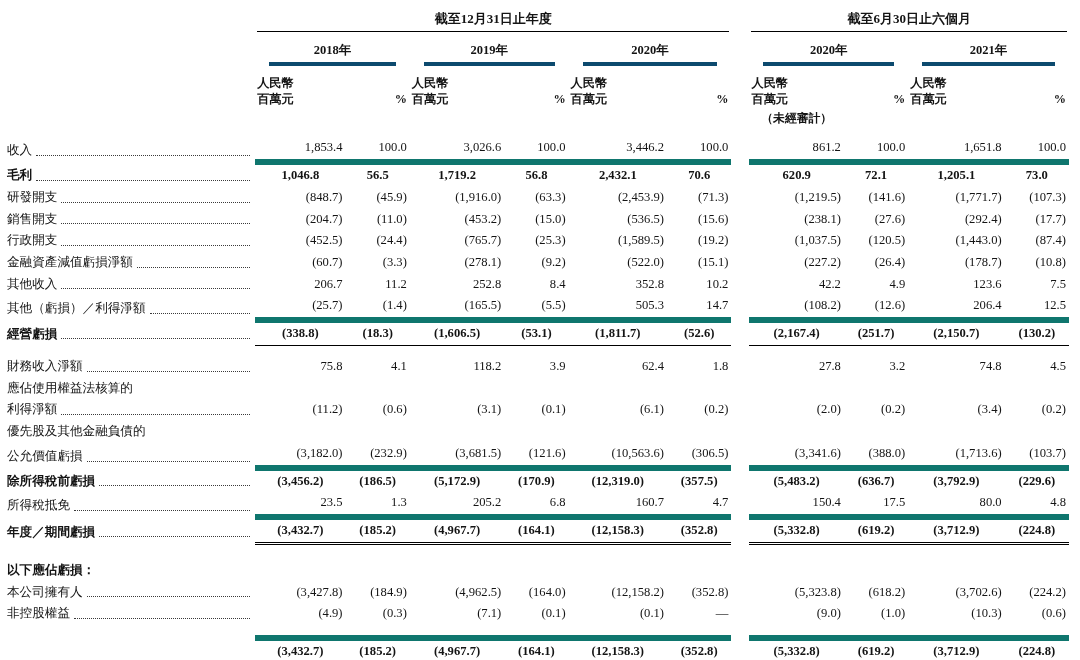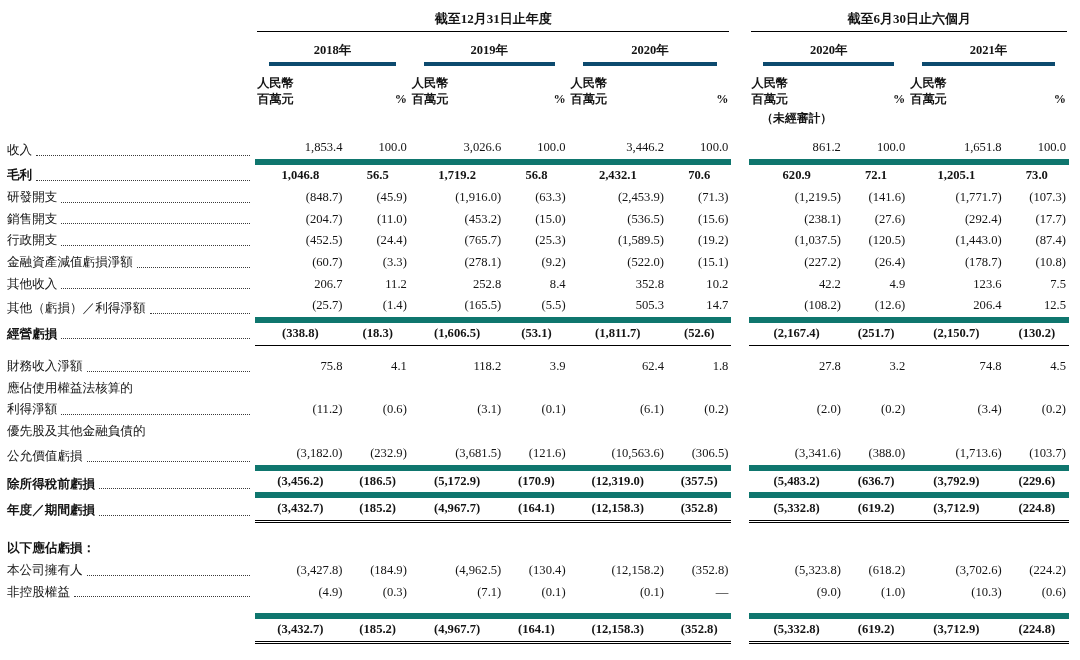--- a/index.html
+++ b/index.html
@@ -388,20 +388,39 @@
           <td class="v">(5,172.9)</td>
           <td class="v">(170.9)</td>
           <td class="v">(12,319.0)</td>
           <td class="v">(357.5)</td>
           <td class="sp"></td>
           <td class="v">(5,483.2)</td>
           <td class="v">(636.7)</td>
           <td class="v">(3,792.9)</td>
           <td class="v">(229.6)</td>
         </tr>
+        <tr class="">
+          <td class="lbl">
+            <div class="lblflex">
+              <span class="txt">所得稅抵免</span>
+              <span class="dots"></span>
+            </div>
+          </td>
+          <td class="v">23.5</td>
+          <td class="v">1.3</td>
+          <td class="v">205.2</td>
+          <td class="v">6.8</td>
+          <td class="v">160.7</td>
+          <td class="v">4.7</td>
+          <td class="sp"></td>
+          <td class="v">150.4</td>
+          <td class="v">17.5</td>
+          <td class="v">80.0</td>
+          <td class="v">4.8</td>
+        </tr>
         <tr class="b lt db">
           <td class="lbl">
             <div class="lblflex">
               <span class="txt">年度／期間虧損</span>
               <span class="dots"></span>
             </div>
           </td>
           <td class="v">(3,432.7)</td>
           <td class="v">(185.2)</td>
           <td class="v">(4,967.7)</td>
@@ -438,21 +457,21 @@
         <tr class="">
           <td class="lbl">
             <div class="lblflex">
               <span class="txt">本公司擁有人</span>
               <span class="dots"></span>
             </div>
           </td>
           <td class="v">(3,427.8)</td>
           <td class="v">(184.9)</td>
           <td class="v">(4,962.5)</td>
-          <td class="v">(130.4)</td>
+          <td class="v">(164.0)</td>
           <td class="v">(12,158.2)</td>
           <td class="v">(352.8)</td>
           <td class="sp"></td>
           <td class="v">(5,323.8)</td>
           <td class="v">(618.2)</td>
           <td class="v">(3,702.6)</td>
           <td class="v">(224.2)</td>
         </tr>
         <tr class="">
           <td class="lbl">

